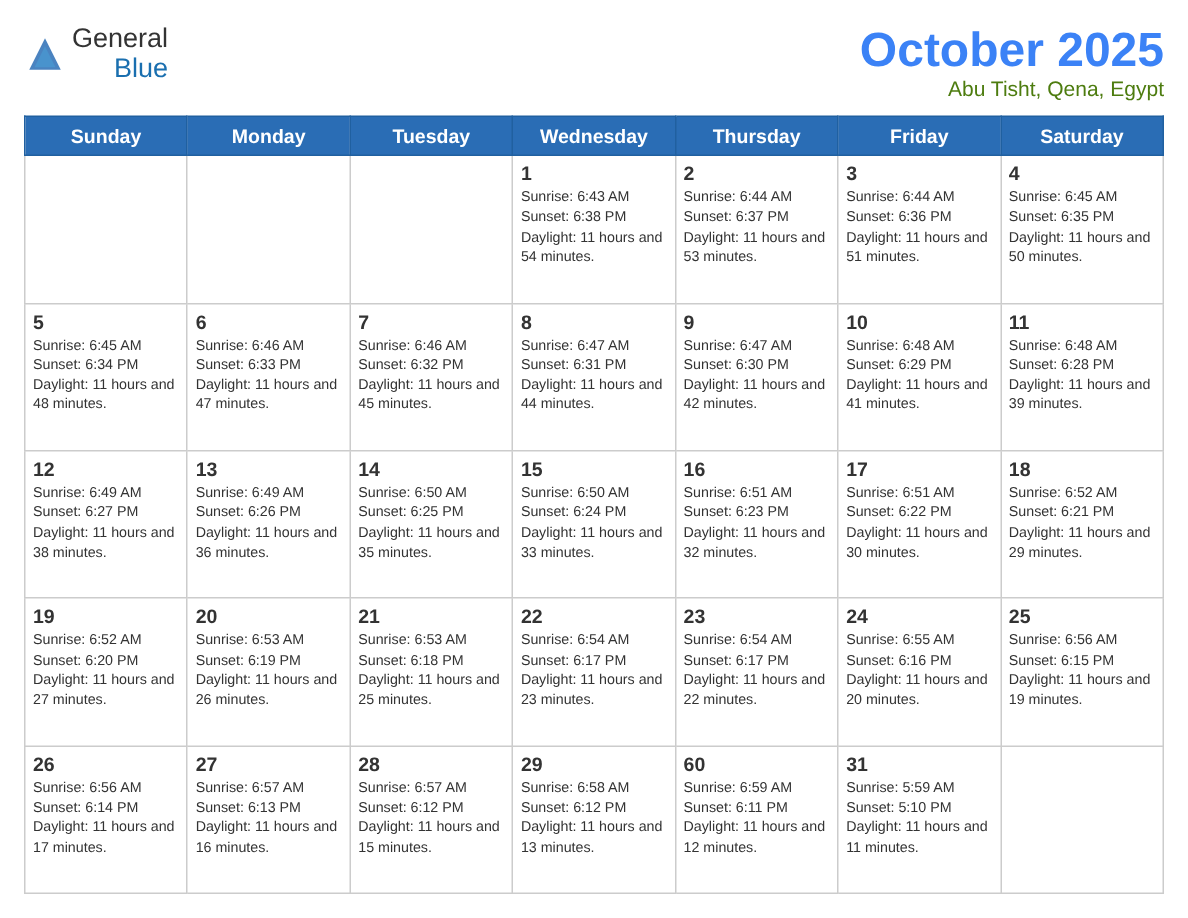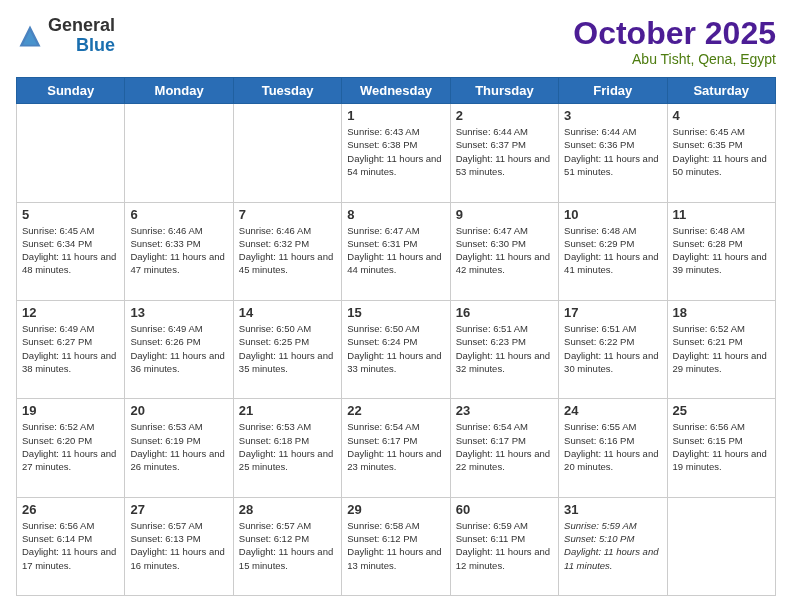--- a/index.html
+++ b/index.html
@@ -23,36 +23,36 @@
       align-items: flex-start;
       margin-bottom: 10px;
     }
     .logo {
       display: flex;
       align-items: center;
       gap: 4px;
     }
     .logo-text {
       font-size: 18px;
-      font-weight: bold;
+      font-weight: normal;
       color: #333;
       line-height: 1.1;
     }
     .logo-text .blue { color: #1a6faf; margin-left: 28px; }
     .logo-icon {
       width: 28px;
       height: 28px;
     }
     .title-block {
       text-align: right;
     }
     .month-title {
       font-size: 32px;
       font-weight: bold;
-      color: #4c1d95;
+      color: #3b82f6;
       line-height: 1.1;
     }
     .subtitle {
       font-size: 14px;
       color: #4d7c0f;
     }
     .calendar {
       flex: 1;
       border: 1px solid #ccc;
       border-collapse: collapse;
@@ -314,21 +314,21 @@
 Daylight: 11 hours and 13 minutes.</div>
           </td>
           <td>
             <span class="day-number">60</span>
             <div class="day-info" style="white-space: pre-line;">Sunrise: 6:59 AM
 Sunset: 6:11 PM
 Daylight: 11 hours and 12 minutes.</div>
           </td>
           <td>
             <span class="day-number">31</span>
-            <div class="day-info" style="white-space: pre-line; font-style: italic;">Sunrise: 5:59 AM
+            <div class="day-info" style="white-space: pre-line;">Sunrise: 5:59 AM
 Sunset: 5:10 PM
 Daylight: 11 hours and 11 minutes.</div>
           </td>
           <td class="empty"></td>
         </tr>
       </tbody>
   </table>
 </div>
 
 </body></html>

